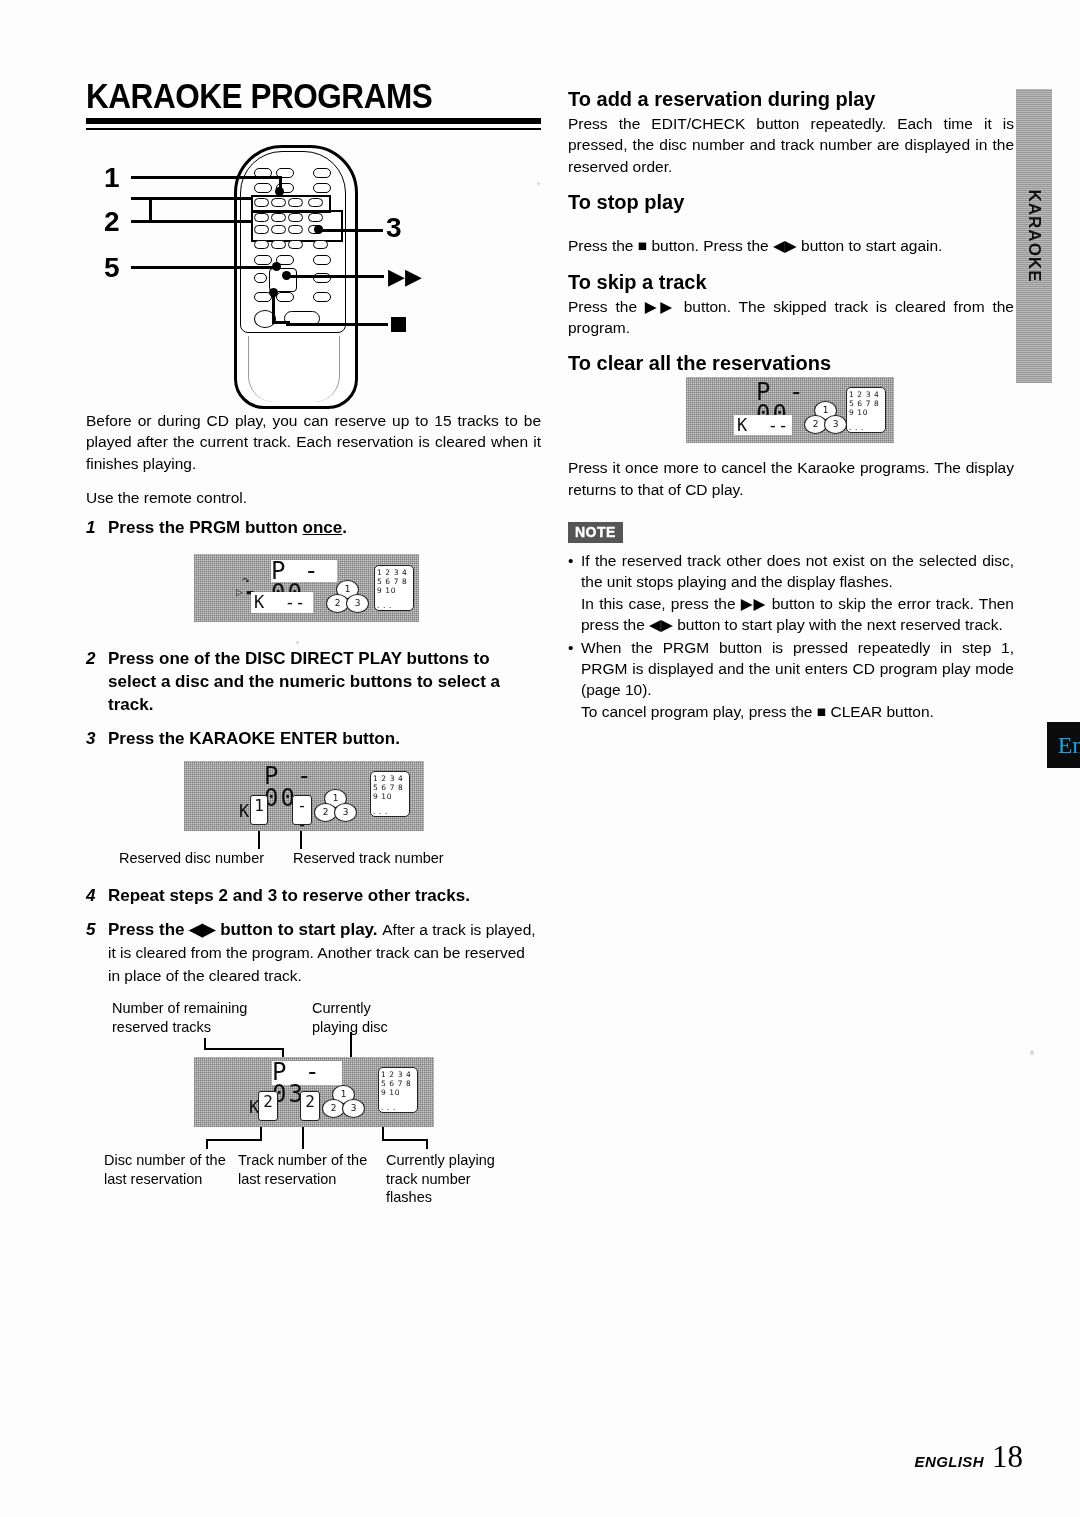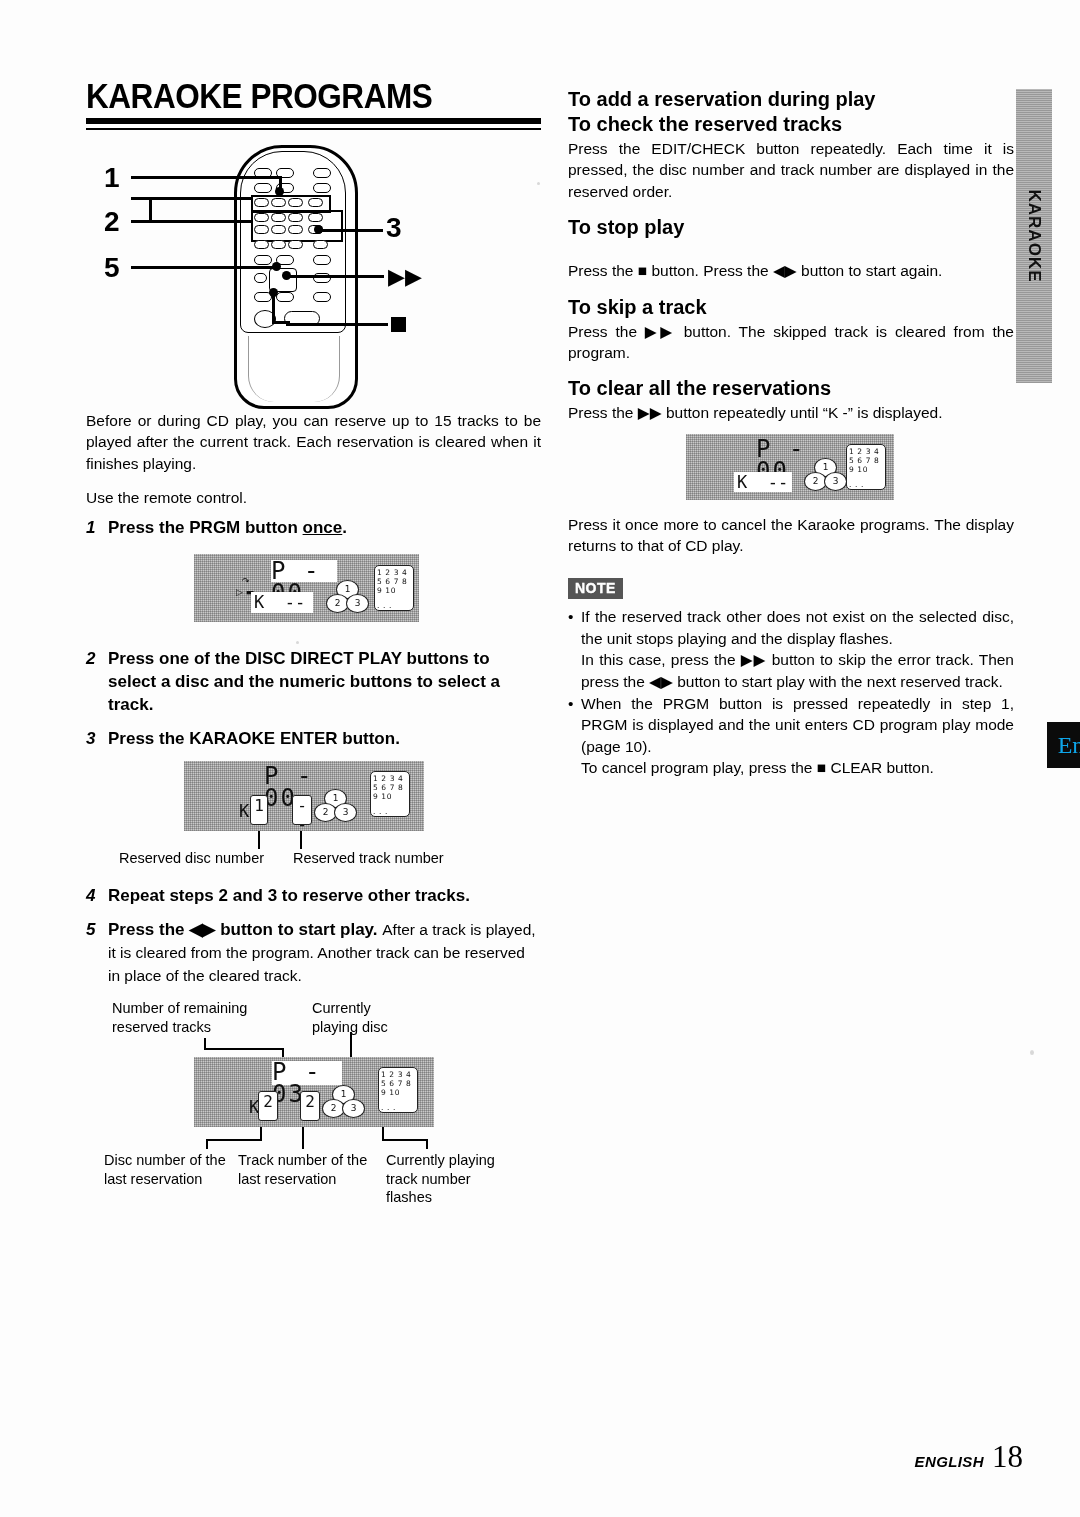--- a/index.html
+++ b/index.html
@@ -578,31 +578,29 @@
       <div class="caption" style="position:absolute; left:18px; top:152px; width:140px;">Disc number of the last reservation</div>
       <div class="caption" style="position:absolute; left:152px; top:152px; width:148px;">Track number of the last reservation</div>
       <div class="caption" style="position:absolute; left:300px; top:152px; width:128px;">Currently playing track number flashes</div>
     </div>
   </div>
 
   <div class="col-right">
 
     <div class="sec-head">To add a reservation during play</div>
 
-    <div class="sec-head">To check the reserved tracks</div>
     <p class="para" style="margin-bottom:14px;">Press the EDIT/CHECK button repeatedly.  Each time it is pressed, the disc number and track number are displayed in the reserved order.</p>
 
     <div class="sec-head">To stop play</div>
     <p class="para" style="margin-bottom:14px;margin-top:21px;">Press the ■ button.  Press the ◀▶ button to start again.</p>
 
     <div class="sec-head">To skip a track</div>
     <p class="para" style="margin-bottom:14px;">Press the ▶▶ button.  The skipped track is cleared from the program.</p>
 
     <div class="sec-head">To clear all the reservations</div>
-    <p class="para" style="margin-bottom:10px;">Press the ▶▶ button repeatedly until “K -” is displayed.</p>
 
     <div style="position:relative; height:80px;">
       <div class="lcd" style="position:absolute; left:118px; top:0px; width:208px; height:66px;">
         <div class="lcd-main" style="left:70px; top:4px; width:64px; height:22px; background:transparent;">P - 00</div>
         <div class="lcd-k" style="left:48px; top:38px; width:52px; height:20px; background:#fff;">K  --</div>
         <div class="discs" style="left:118px; top:24px;">
           <div class="disc" style="left:10px; top:0px;">1</div>
           <div class="disc" style="left:0px; top:14px;">2</div>
           <div class="disc" style="left:20px; top:14px;">3</div>
         </div>

